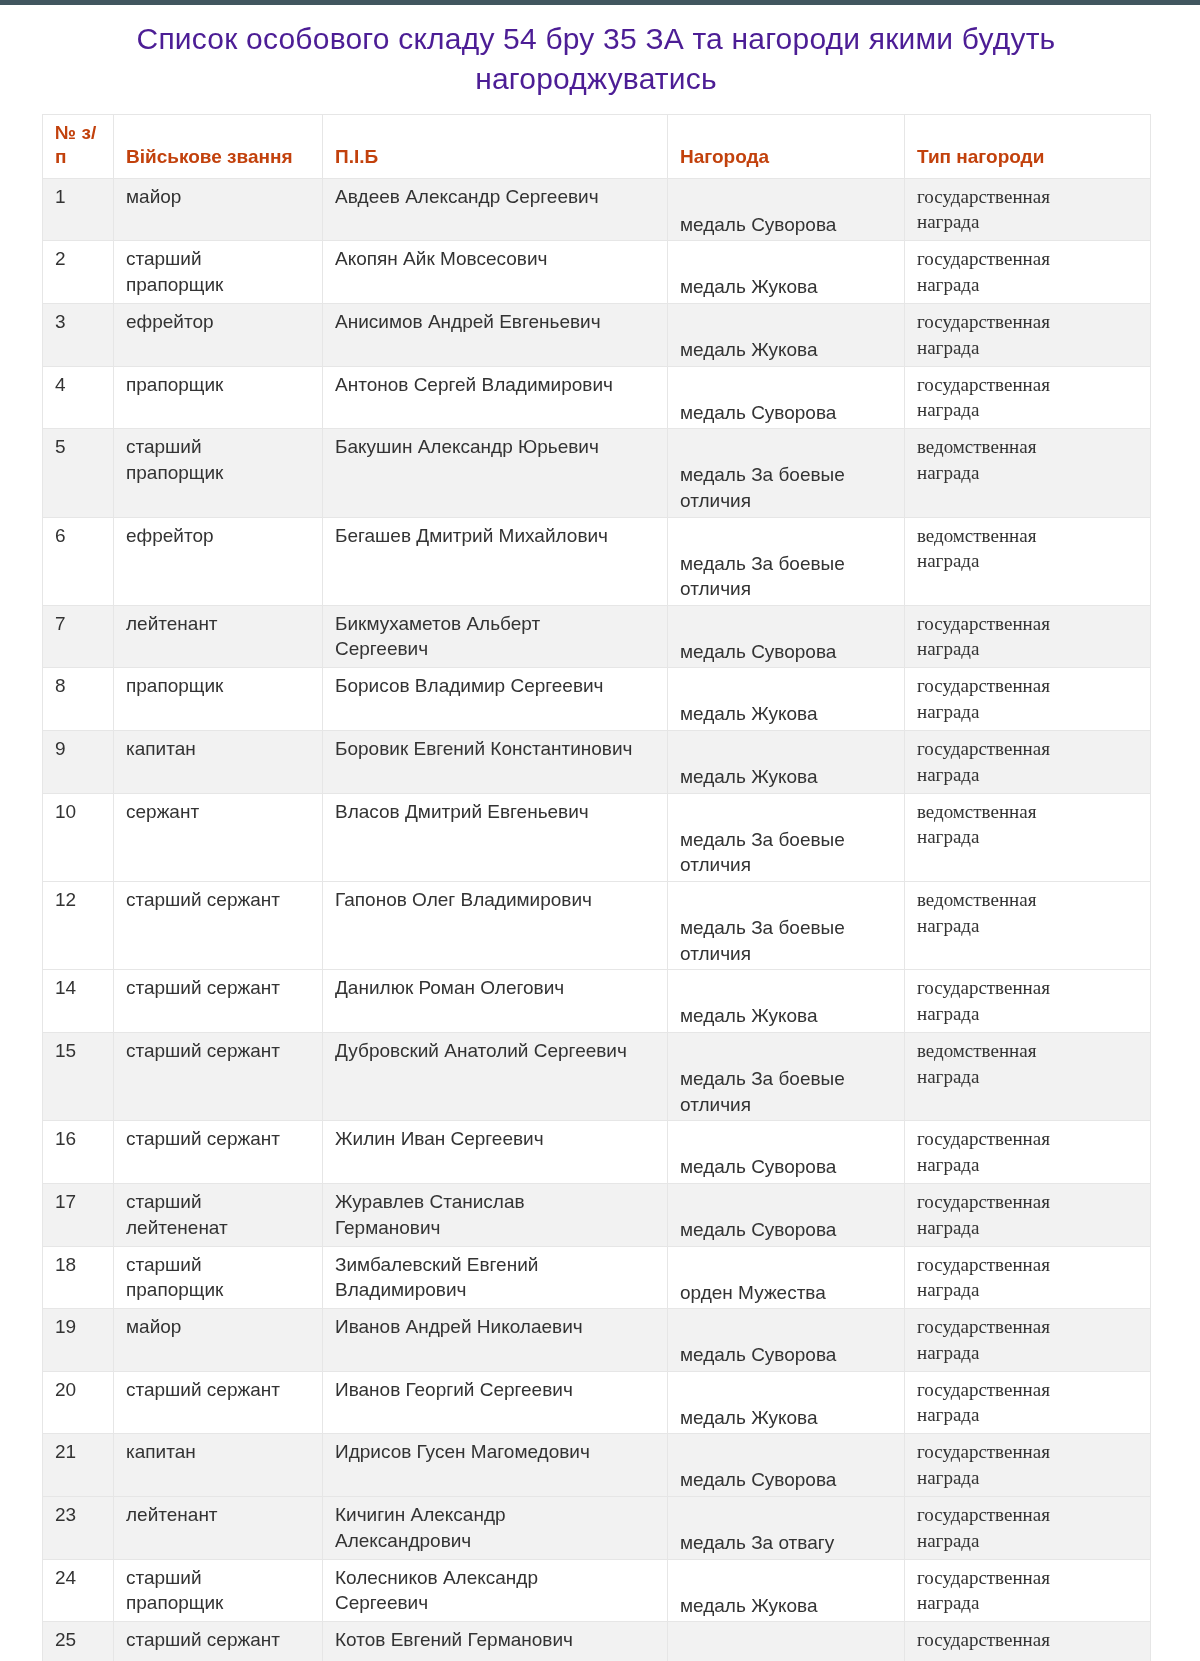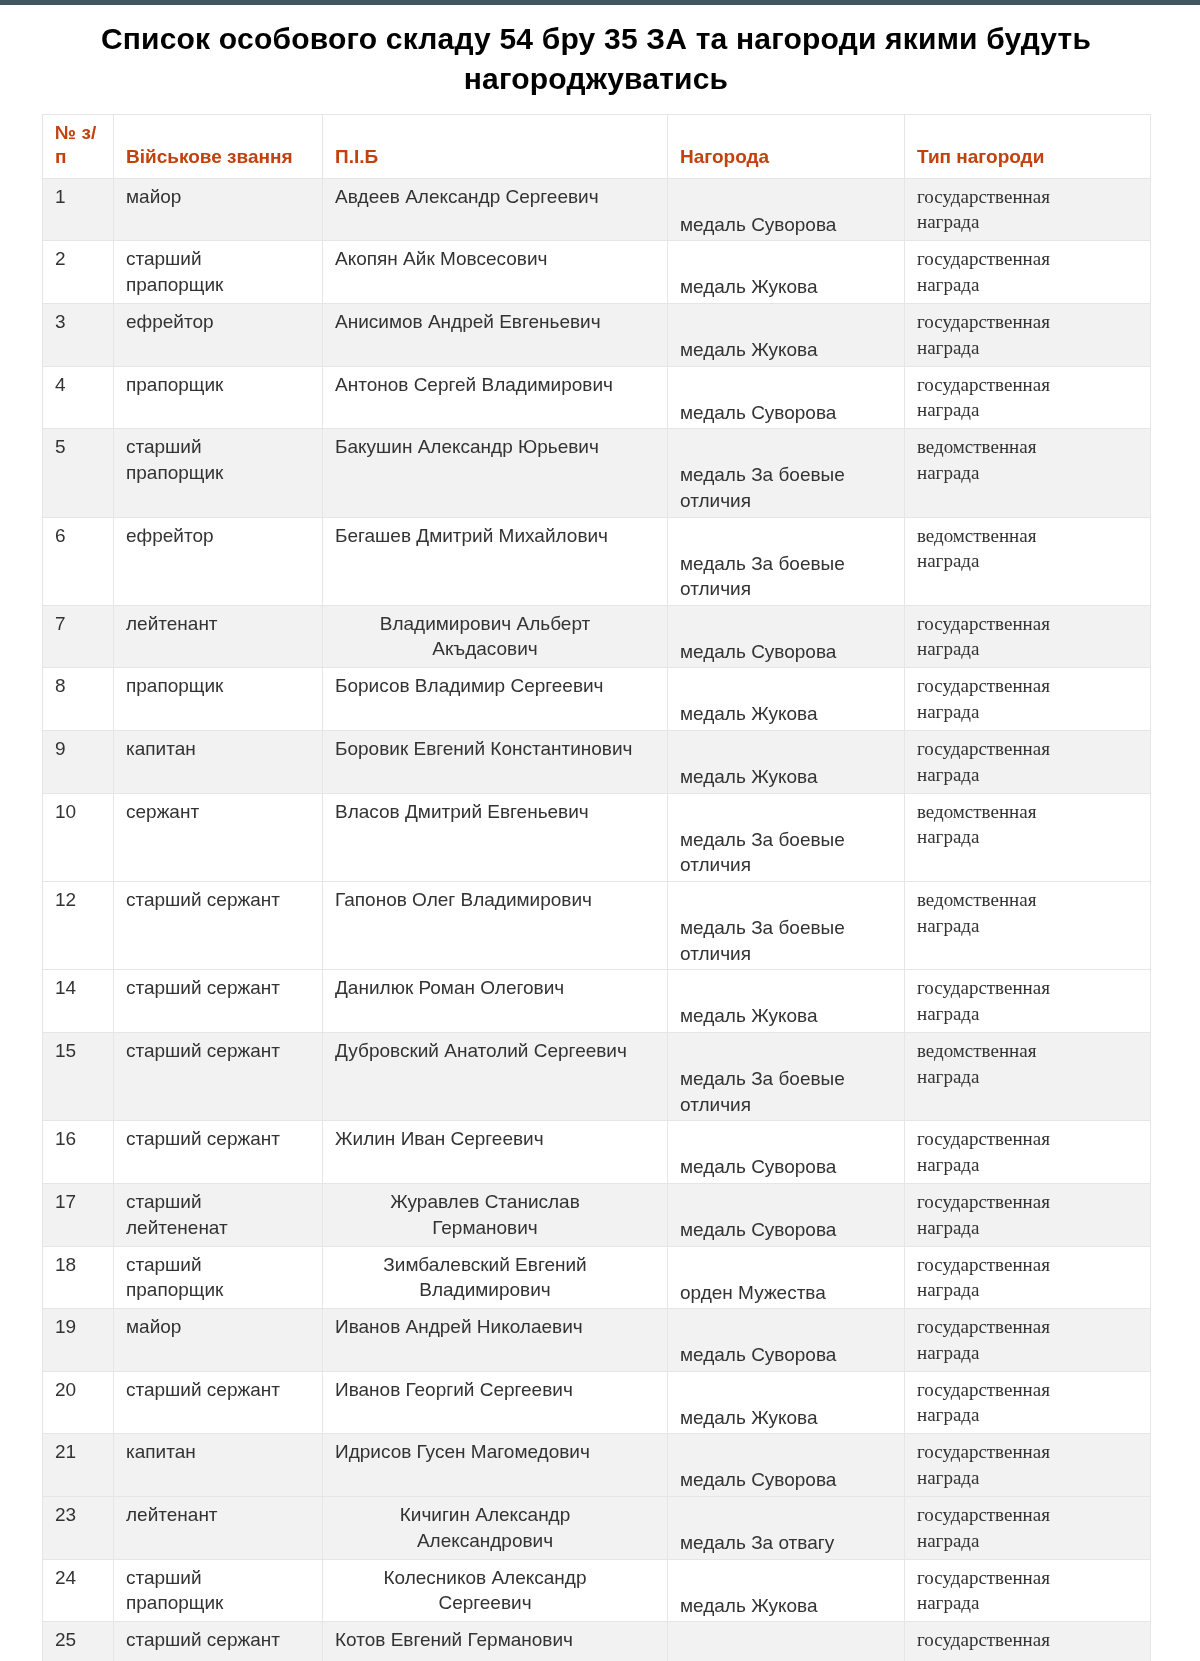--- a/index.html
+++ b/index.html
@@ -18,23 +18,23 @@
     background: #41565f;
   }
   .content {
     margin-left: 42px;
     width: 1108px;
   }
   .page-title {
     margin: 14px 0 16px 0;
     text-align: center;
     font-size: 30px;
-    font-weight: 700;
+    font-weight: 400;
     line-height: 1.32;
-    color: #000000;
+    color: #4c1d95;
     letter-spacing: 0.2px;
   }
   table.roster {
     border-collapse: collapse;
     table-layout: fixed;
     width: 1108px;
   }
   table.roster col.c1 { width: 71px; }
   table.roster col.c2 { width: 209px; }
   table.roster col.c3 { width: 345px; }
@@ -59,21 +59,21 @@
     vertical-align: top;
     font-weight: 400;
     color: #333333;
     padding: 5px 12px 3px 12px;
     line-height: 1.35;
     height: 59px;
   }
   tr.alt td { background: #f2f2f2; }
   td .cell-text { display: inline-block; }
   td.col2 .cell-text { max-width: 160px; }
-  td.col3 .cell-text { max-width: 300px; text-align: center; }
+  td.col3 .cell-text { max-width: 300px; }
   td.col4 .cell-text { max-width: 180px; margin-top: 28px; }
   td.col5 .cell-text { max-width: 175px; font-family: Liberation Serif, serif; }
 </style>
 </head>
 <body>
 
 <div class="topbar"></div>
 
 <div class="content">
   <h1 class="page-title">Список особового складу 54 бру 35 ЗА та нагороди якими будуть нагороджуватись</h1>
@@ -134,21 +134,21 @@
         <tr>
           <td class="col1"><span class="cell-text">6</span></td>
           <td class="col2"><span class="cell-text">ефрейтор</span></td>
           <td class="col3"><span class="cell-text">Бегашев Дмитрий Михайлович</span></td>
           <td class="col4"><span class="cell-text">медаль За боевые отличия</span></td>
           <td class="col5"><span class="cell-text">ведомственная награда</span></td>
         </tr>
         <tr class="alt">
           <td class="col1"><span class="cell-text">7</span></td>
           <td class="col2"><span class="cell-text">лейтенант</span></td>
-          <td class="col3"><span class="cell-text">Владимирович Альберт Акъдасович</span></td>
+          <td class="col3"><span class="cell-text">Бикмухаметов Альберт Сергеевич</span></td>
           <td class="col4"><span class="cell-text">медаль Суворова</span></td>
           <td class="col5"><span class="cell-text">государственная награда</span></td>
         </tr>
         <tr>
           <td class="col1"><span class="cell-text">8</span></td>
           <td class="col2"><span class="cell-text">прапорщик</span></td>
           <td class="col3"><span class="cell-text">Борисов Владимир Сергеевич</span></td>
           <td class="col4"><span class="cell-text">медаль Жукова</span></td>
           <td class="col5"><span class="cell-text">государственная награда</span></td>
         </tr>

